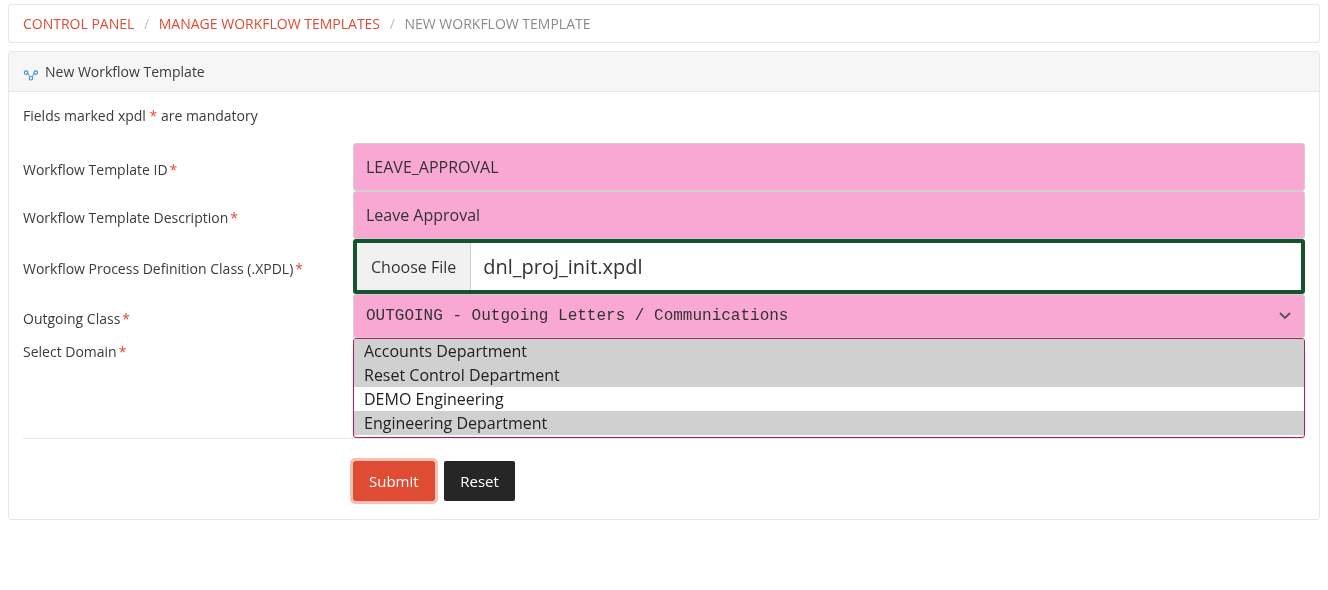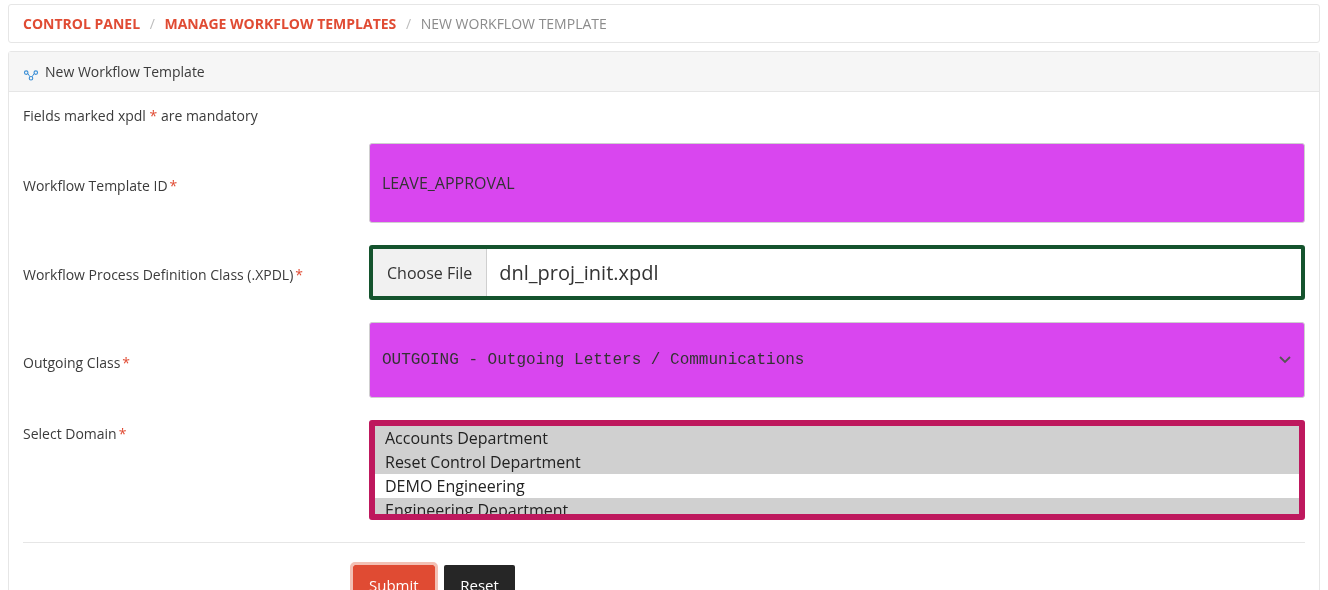--- a/index.html
+++ b/index.html
@@ -14,21 +14,20 @@
     border: 1px solid #e6e6e6;
     border-radius: 3px;
     margin: 4px 8px 8px 8px;
     padding: 9px 14px;
     font-size: 14px;
   }
   .breadcrumb-link {
     color: #e04b33;
     text-decoration: none;
     text-transform: uppercase;
-    font-weight: bold;
   }
   .breadcrumb-sep {
     color: #bdbdbd;
     margin: 0 6px;
   }
   .breadcrumb-current {
     color: #8b8b8b;
     text-transform: uppercase;
   }
   .panel {
@@ -53,40 +52,38 @@
     padding: 14px 14px 18px 14px;
   }
   .mandatory-note {
     color: #3b3b3b;
     margin-bottom: 18px;
   }
   .mandatory-note .star { color: #e04b33; }
   .form-row {
     display: flex;
     align-items: flex-start;
-    margin-bottom: 22px;
-    gap: 16px;
   }
   .form-row.align-center { align-items: center; }
   .form-label {
     width: 330px;
     flex: 0 0 330px;
     padding-top: 4px;
     color: #3b3b3b;
   }
   .form-label .star { color: #e04b33; margin-left: 2px; }
   .form-control-wrap { flex: 1; }
   .text-input, .select-input {
     width: 100%;
     border: 1px solid #cfcfcf;
     border-radius: 3px;
-    padding: 28px 12px;
+    padding: 12px 12px;
     font-size: 16px;
     color: #333;
-    background: #d946ef;
+    background: #f9a8d4;
     font-family: inherit;
   }
   .select-input {
     appearance: none;
     -webkit-appearance: none;
     background-image: none;
     padding-right: 32px;
   }
   .select-wrap { position: relative; font-family: Liberation Mono, monospace; }
   .select-caret {
@@ -113,21 +110,21 @@
     color: #333;
     cursor: pointer;
     font-family: inherit;
   }
   .file-name {
     padding: 10px 12px;
     font-size: 20px;
     color: #333;
   }
   .listbox {
-    border: 6px solid #be185d;
+    border: 1px solid #be185d;
     border-radius: 3px;
     background: #fff;
     height: 100px;
     overflow-y: scroll;
     font-size: 16px;
   }
   .listbox .opt {
     padding: 1px 10px;
     line-height: 22px;
     cursor: pointer;
@@ -191,20 +188,28 @@
 
     <div class="form-row align-center">
       <div class="form-label">
         <span>Workflow Template ID</span><span class="star">*</span>
       </div>
       <div class="form-control-wrap">
         <input type="text" class="text-input" value="LEAVE_APPROVAL" style="">
       </div>
     </div>
 
+    <div class="form-row align-center">
+      <div class="form-label">
+        <span>Workflow Template Description</span><span class="star">*</span>
+      </div>
+      <div class="form-control-wrap">
+        <input type="text" class="text-input" value="Leave Approval" style="">
+      </div>
+    </div>
 
     <div class="form-row align-center">
       <div class="form-label">
         <span>Workflow Process Definition Class (.XPDL)</span><span class="star">*</span>
       </div>
       <div class="form-control-wrap">
         <div class="file-input-wrap">
           <button type="button" class="file-btn">Choose File</button>
           <span class="file-name">dnl_proj_init.xpdl</span>
         </div>

